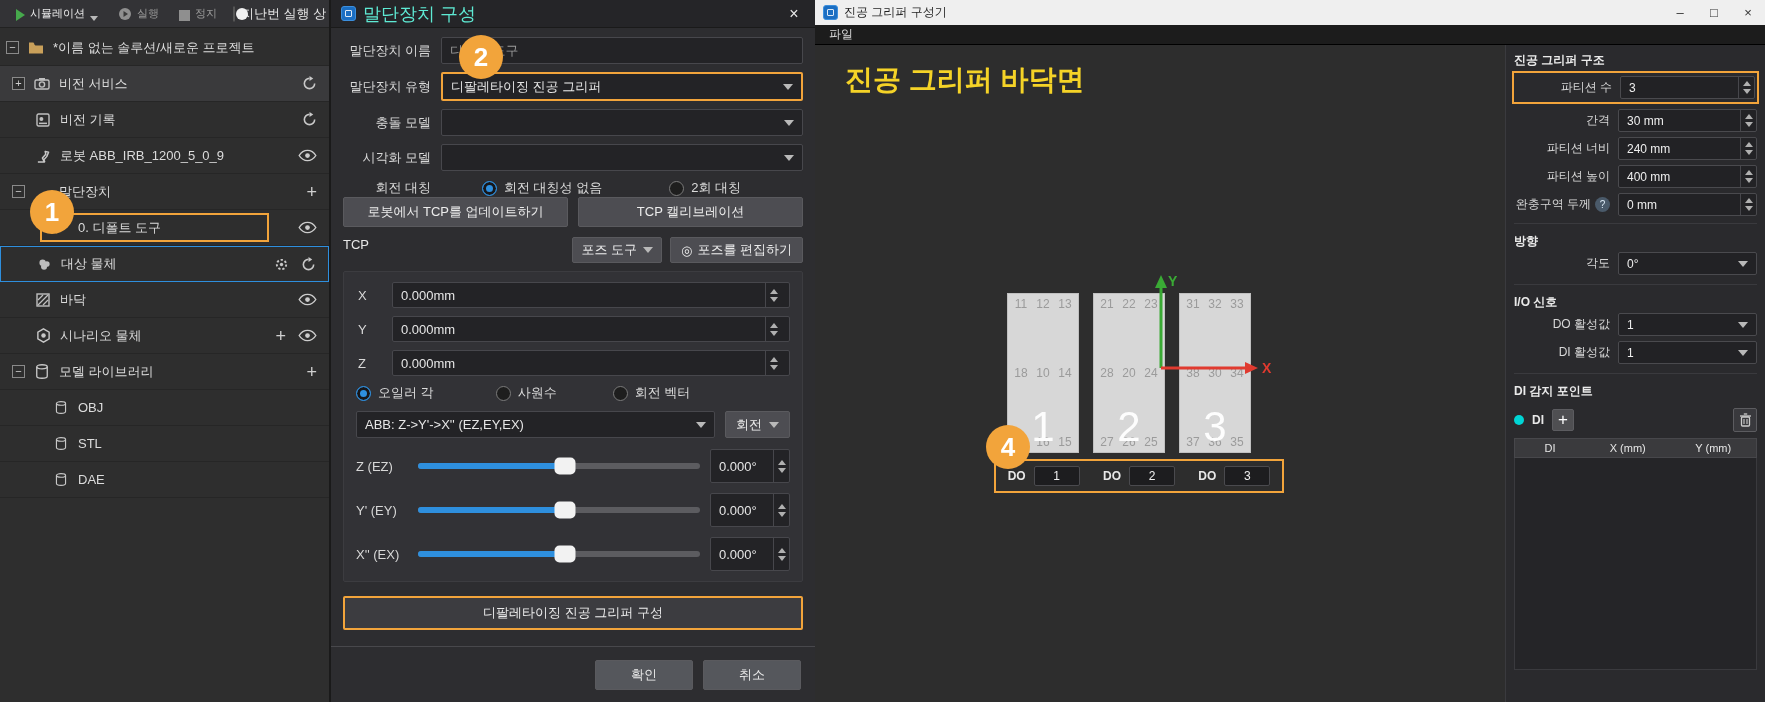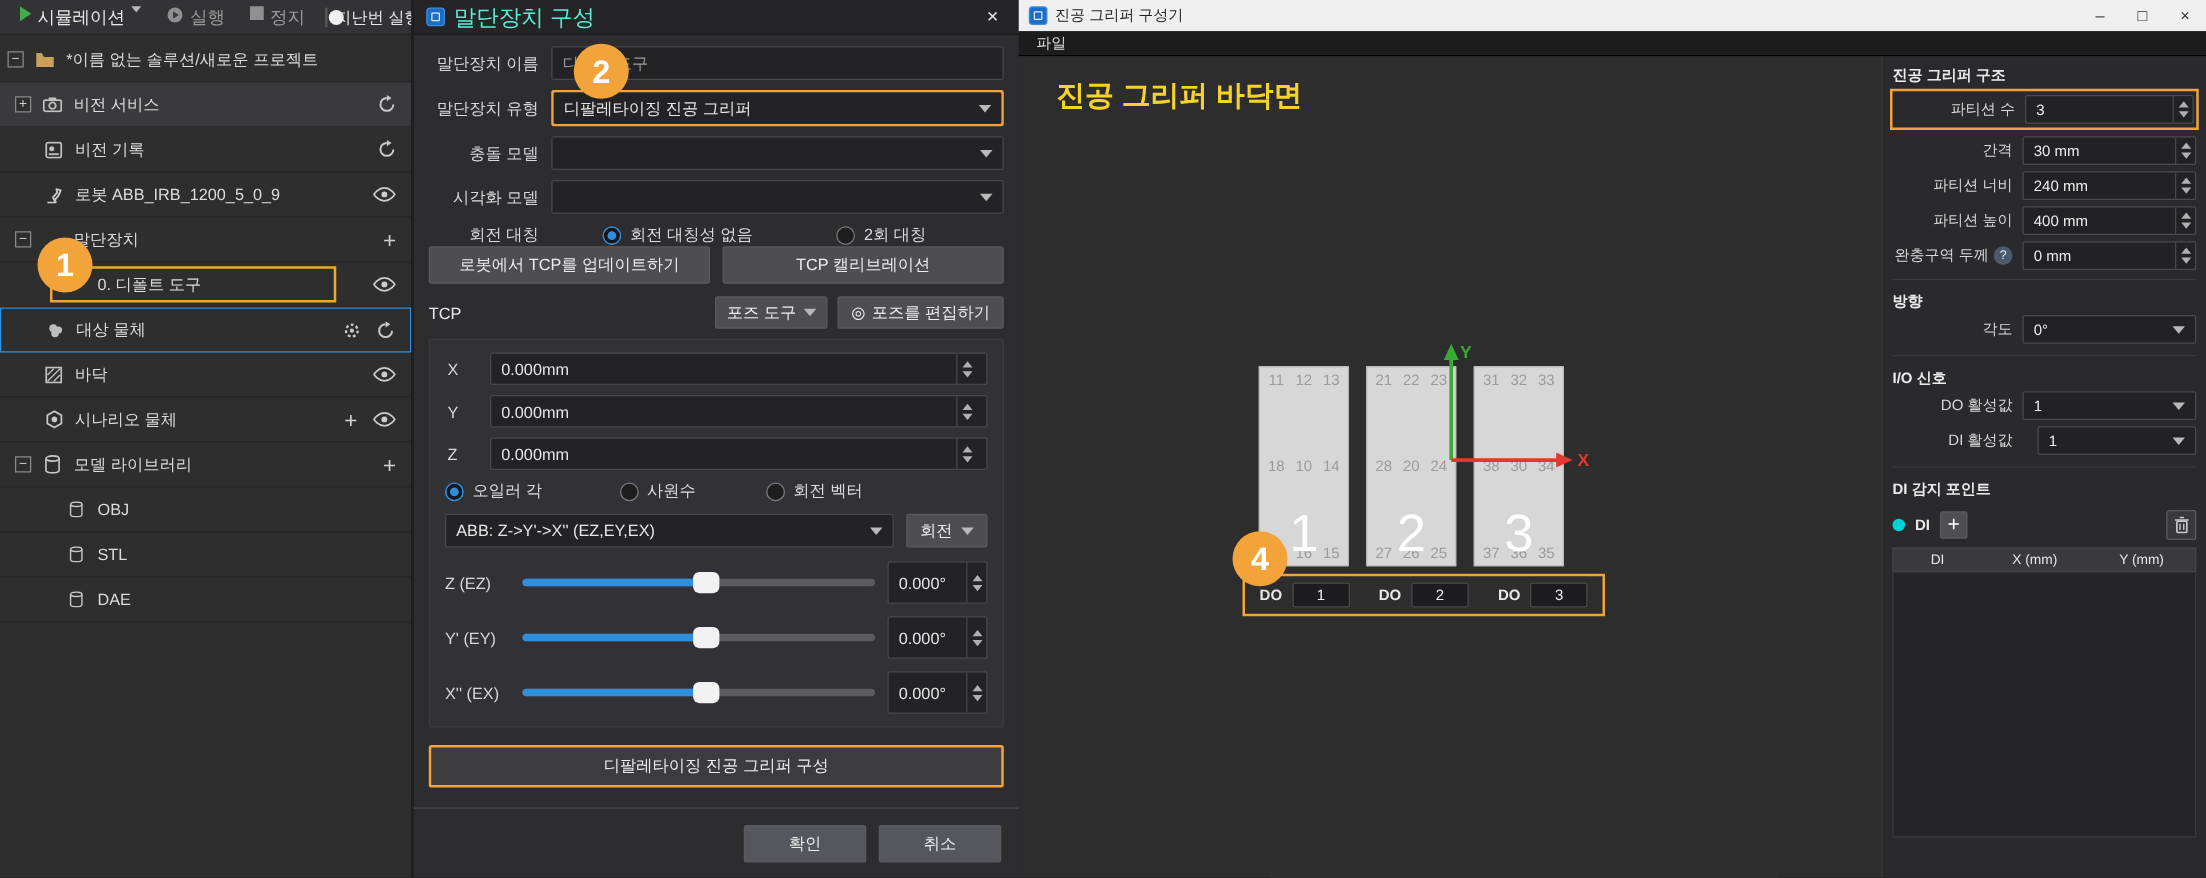--- a/index.html
+++ b/index.html
@@ -5,21 +5,21 @@
   * { margin:0; padding:0; box-sizing:border-box; }
   html,body { width:1765px; height:702px; overflow:hidden; background:#1e1e1e;
     font-family:"Liberation Sans","DejaVu Sans",sans-serif; }
   .app { position:relative; width:1765px; height:702px; background:#2d2d30; color:#dcdcdc; font-size:13px; }
 
   
   .left-panel { position:absolute; left:0; top:0; width:330px; height:702px; background:#2e2e2e; border-right:1px solid #1a1a1a; overflow:hidden; }
   .toolbar { height:28px; background:#333336; border-bottom:1px solid #222; display:flex; align-items:center; gap:6px; padding:0 4px; white-space:nowrap; }
   .grip { width:4px; height:18px; margin-right:2px;
     background-image:radial-gradient(#666 1px, transparent 1.2px); background-size:4px 5px; }
-  .titem { display:flex; align-items:flex-start; gap:5px; color:#e8e8e8; font-size:14px; padding:0 4px; cursor:default; }
+  .titem { display:flex; align-items:flex-end; gap:5px; color:#e8e8e8; font-size:11px; padding:0 4px; cursor:default; }
   .titem.dim span { color:#9a9a9a; }
   .tri-green { width:0; height:0; border-left:9px solid #46a94c; border-top:6px solid transparent; border-bottom:6px solid transparent; }
   .caret { width:0; height:0; border-left:4px solid transparent; border-right:4px solid transparent; border-top:5px solid #b9b9b9; }
   .tsep { width:1px; height:16px; background:#4a4a4a; }
   .sq { width:11px; height:11px; background:#8f8f8f; }
   .toggle { width:34px; height:16px; background:#1f1f1f; border:1px solid #555; border-radius:8px; position:relative; }
   .knob { position:absolute; left:2px; top:1px; width:12px; height:12px; border-radius:50%; background:#f0f0f0; }
   .tlabel { color:#e8e8e8; }
 
   .tree { padding-top:2px; }
@@ -50,21 +50,21 @@
   .dd-caret { width:0; height:0; border-left:5px solid transparent; border-right:5px solid transparent; border-top:6px solid #b9b9b9; }
   .o-wrap { flex:1; border:2px solid #F2A43B; border-radius:2px; }
   .o-wrap .field { border:none; height:25px; }
   .radio { width:15px; height:15px; border-radius:50%; border:1px solid #7a7a7a; background:#1e1e1e; flex:0 0 15px; margin-right:7px; }
   .radio.on { border-color:#2E8FDE; background:#2E8FDE; box-shadow:inset 0 0 0 3px #17171a; }
   .rgroup { display:flex; align-items:center; margin-right:26px; }
   .btn { background:#4d4d52; border:1px solid #5a5a5e; border-radius:2px; color:#ececec; font-size:13px;
     display:flex; align-items:center; justify-content:center; cursor:pointer; }
   .tcpbtns { display:flex; gap:10px; margin-bottom:10px; }
   .tcpbtns .btn { flex:1; height:30px; }
-  .tcphead { display:flex; align-items:center; margin-bottom:8px; }
+  .tcphead { display:flex; align-items:flex-start; margin-bottom:8px; }
   .tcphead .t { color:#e8e8e8; }
   .posetool { margin-left:auto; height:26px; padding:0 8px; gap:6px; }
   .poseedit { margin-left:8px; height:26px; padding:0 10px; gap:5px; }
   .tcp-panel { background:#323236; border:1px solid #3c3c40; border-radius:2px; padding:10px 12px 6px 12px; }
   .xyzlab { flex:0 0 36px; text-align:left; color:#d8d8d8; padding-left:2px; }
   .spin { flex:0 0 16px; height:100%; border-left:1px solid #47474c; margin-left:auto; display:flex; flex-direction:column; align-items:center; justify-content:center; gap:3px; }
   .up { width:0; height:0; border-left:4px solid transparent; border-right:4px solid transparent; border-bottom:5px solid #b0b0b0; }
   .dn { width:0; height:0; border-left:4px solid transparent; border-right:4px solid transparent; border-top:5px solid #b0b0b0; }
   .slrow { display:flex; align-items:center; margin-bottom:10px; gap:10px; }
   .sllab { flex:0 0 52px; color:#d8d8d8; }
@@ -80,21 +80,21 @@
 
   
   .vg-window { position:absolute; left:815px; top:0; width:950px; height:702px; background:#2d2d2d; }
   .vg-titlebar { height:25px; background:#efefef; display:flex; align-items:center; padding:0 0 0 8px; gap:6px; }
   .vg-titlebar .t { color:#1f1f1f; font-size:12px; }
   .winctl { margin-left:auto; display:flex; height:100%; }
   .winctl span { width:34px; display:flex; align-items:center; justify-content:center; color:#333; font-size:13px; cursor:pointer; }
   .vg-menubar { height:20px; background:#1c1c1c; border-bottom:1px solid #000; display:flex; align-items:center; padding-left:14px; }
   .vg-menubar .m { color:#dddddd; font-size:12px; cursor:pointer; }
   .vg-canvas { position:absolute; left:0; top:45px; right:260px; bottom:0; background:#2d2d2d; overflow:hidden; }
-  .cv-title { position:absolute; left:30px; top:16px; font-size:23px; font-weight:bold; color:#F5D327; }
+  .cv-title { position:absolute; left:30px; top:16px; font-size:28px; font-weight:bold; color:#F5D327; }
   .partitions { position:absolute; left:192px; top:248px; display:flex; gap:14px; }
   .pt { width:72px; height:160px; background:#d7d7d7; border:1px solid #c0c0c0; position:relative;
     display:flex; flex-direction:column; justify-content:space-between; padding:3px 0; color:#9b9b9b; font-size:12px; }
   .prow { display:flex; justify-content:space-between; padding:0 5px; }
   .prow span { min-width:16px; text-align:center; }
   .pbig { position:absolute; bottom:4px; left:0; width:100%; text-align:center; font-size:42px; color:#fdfdfd; line-height:1; }
   .axes { position:absolute; left:330px; top:225px; pointer-events:none; }
   .do-box { position:absolute; left:179px; top:414px; width:290px; height:34px; border:2px solid #F2A43B;
     display:flex; align-items:center; justify-content:space-around; }
   .dog { display:flex; align-items:center; gap:8px; }
@@ -690,21 +690,21 @@
 
       <div class="sec">
         <div class="sech">I/O 신호</div>
         <div class="srow">
           <span class="slab">DO 활성값</span>
           <div class="sin">
             <span class="cv">1</span>
             <i class="dd-caret"></i>
           </div>
         </div>
-        <div class="srow" style="margin-bottom:2px;gap:12px;">
+        <div class="srow" style="margin-bottom:2px;">
           <span class="slab">DI 활성값</span>
           <div class="sin">
             <span class="cv">1</span>
             <i class="dd-caret"></i>
           </div>
         </div>
       </div>
 
       <div class="sec last">
         <div class="sech">DI 감지 포인트</div>

